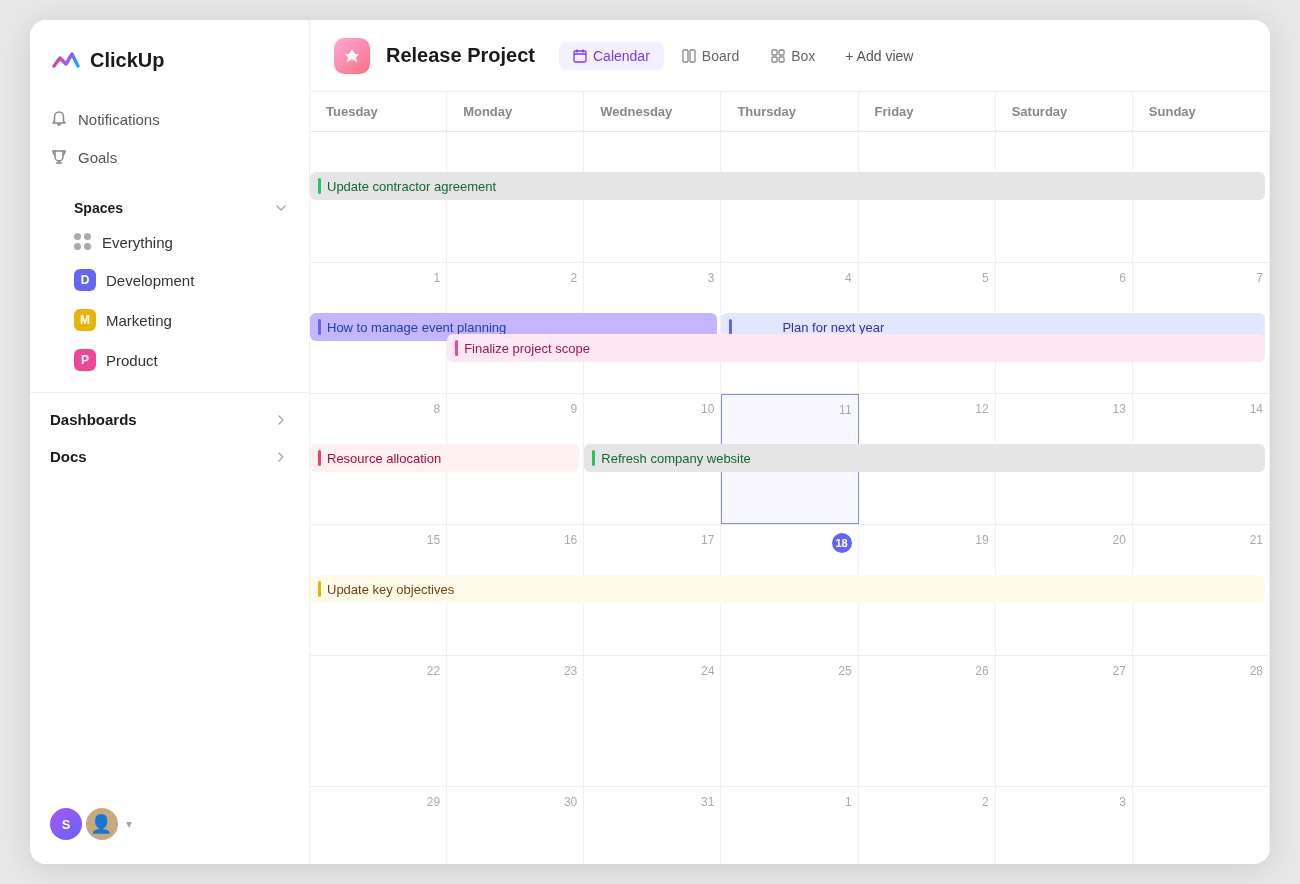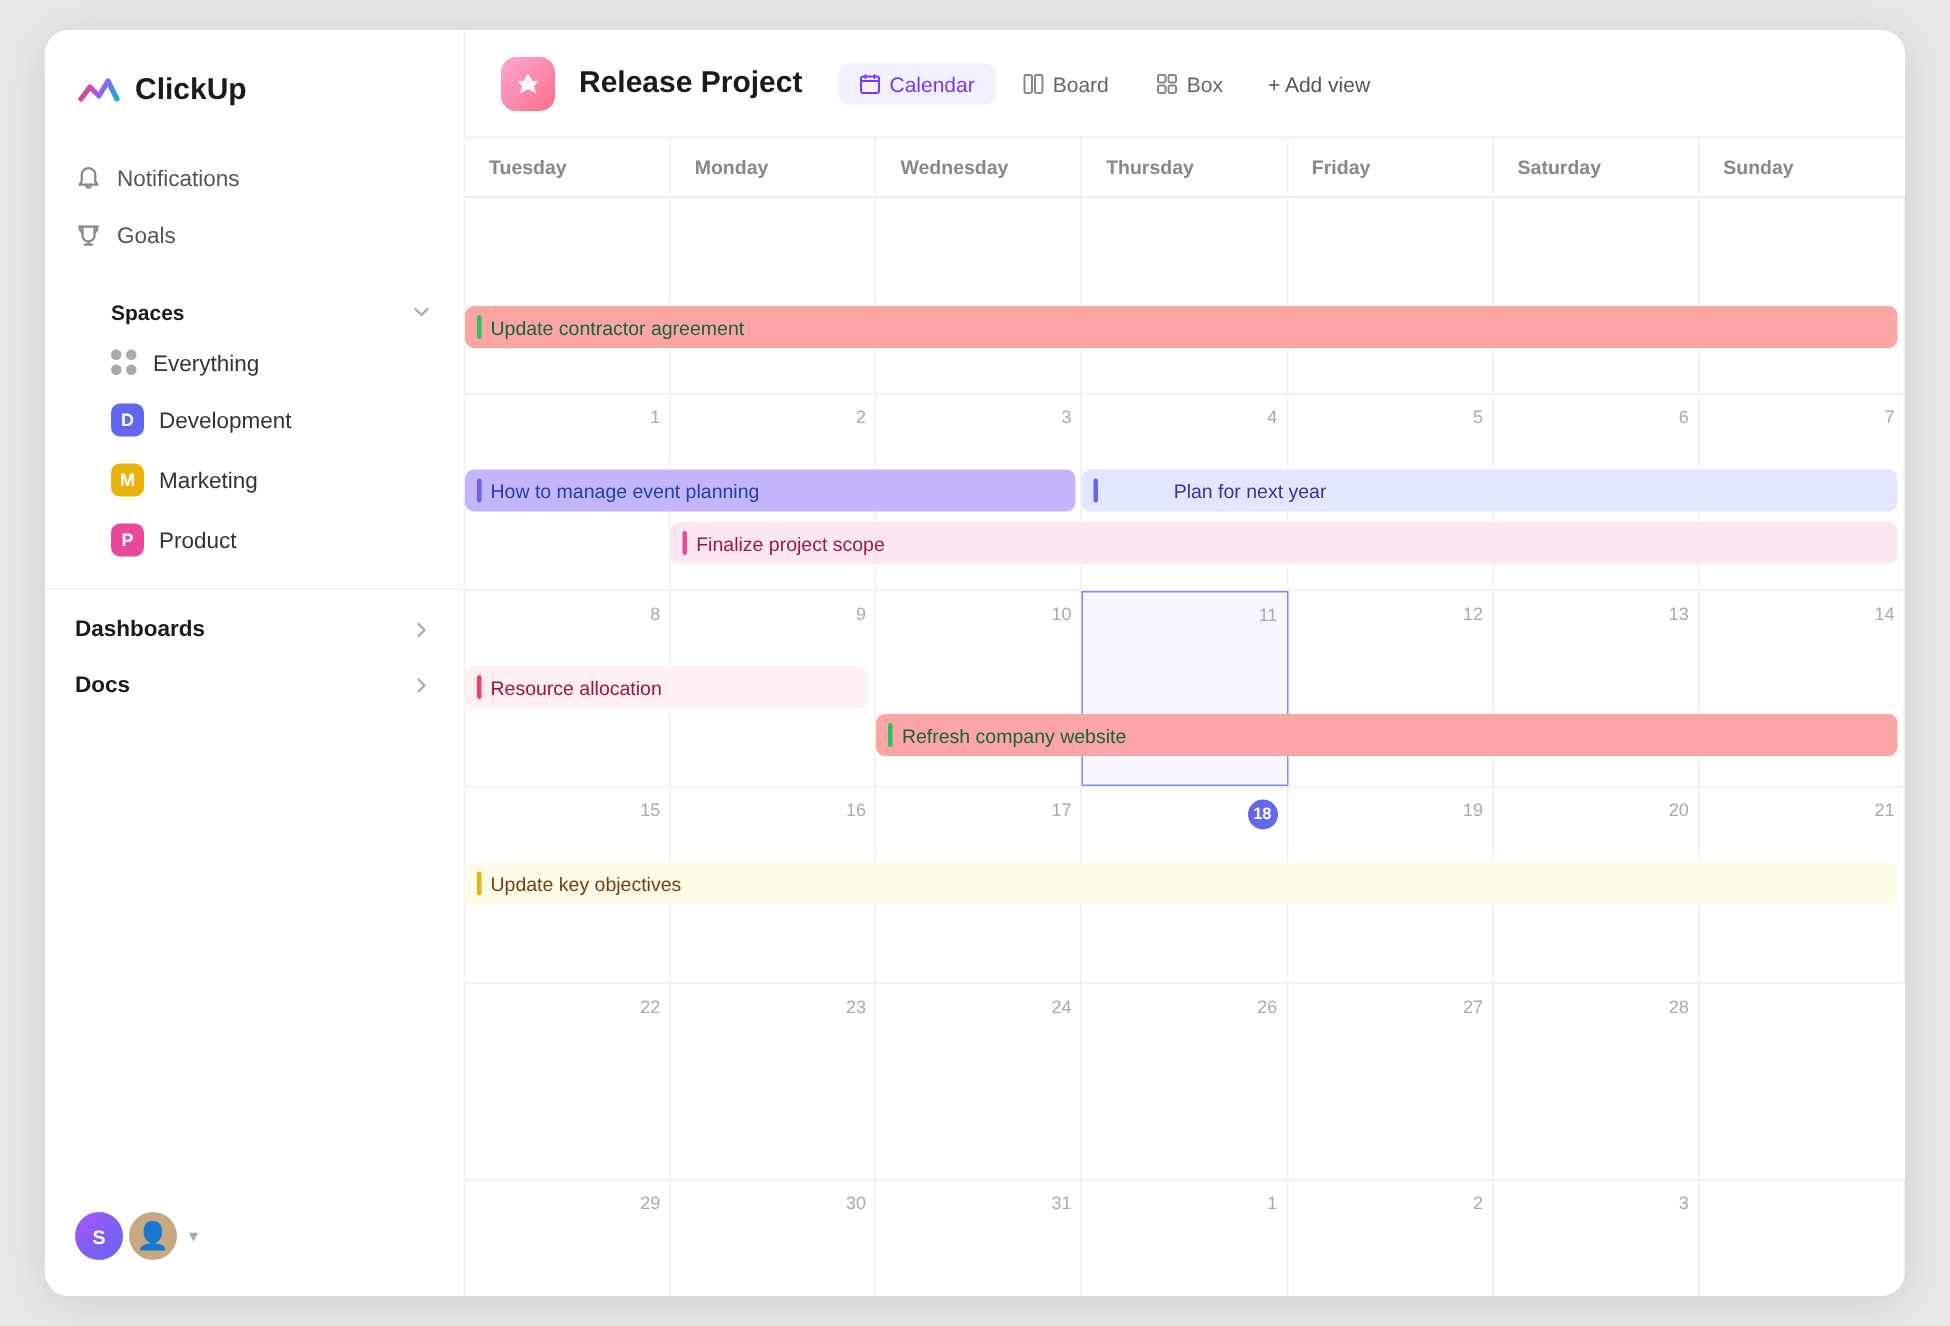--- a/index.html
+++ b/index.html
@@ -306,21 +306,21 @@
       overflow: hidden;
       white-space: nowrap;
     }
     .cal-event .event-bar {
       width: 3px;
       height: 16px;
       border-radius: 2px;
       margin-right: 6px;
       flex-shrink: 0;
     }
-    .event-green { background: #fca5a5; color: #166534; margin-top: 32px; }
+    .event-green { background: #e5e5e5; color: #166534; }
     .event-green .event-bar { background: #22c55e; }
     .event-blue-light { background: #c4b5fd; color: #1e40af; }
     .event-blue-light .event-bar { background: #6366f1; }
     .event-blue2 { background: #e0e7ff; color: #3730a3; }
     .event-blue2 .event-bar { background: #6366f1; }
     .event-pink { background: #fce7f3; color: #9d174d; }
     .event-pink .event-bar { background: #ec4899; }
     .event-red { background: #fff1f2; color: #9f1239; }
     .event-red .event-bar { background: #f43f5e; }
     .event-yellow { background: #fefce8; color: #713f12; }
@@ -524,21 +524,21 @@
             </div>
             <div style="position: absolute; top: 0px; left: 0px; right: 0px; height: 100%; pointer-events: none;">
               <div class="cal-event event-blue-light" style="pointer-events: all; left: 0%; width: 42.3571%; top: 50px;">
                 <div class="event-bar"></div>
                 <span style="overflow: hidden; text-overflow: ellipsis;">How to manage event planning</span>
               </div>
               <div class="cal-event event-blue2" style="pointer-events: all; left: 42.8571%; width: 56.6429%; top: 50px; gap: 44px;">
                 <div class="event-bar"></div>
                 <span style="overflow: hidden; text-overflow: ellipsis;">Plan for next year</span>
               </div>
-              <div class="cal-event event-pink" style="pointer-events: all; left: 14.2857%; width: 85.2143%; top: 85px;">
+              <div class="cal-event event-pink" style="pointer-events: all; left: 14.2857%; width: 85.2143%; top: 71px;">
                 <div class="event-bar"></div>
                 <span style="overflow: hidden; text-overflow: ellipsis;">Finalize project scope</span>
               </div>
             </div>
           </div>
           <div class="calendar-week" style="position: relative;">
             <div class="calendar-cell">
               <div class="cell-date">8</div>
             </div>
             <div class="calendar-cell">
@@ -603,20 +603,23 @@
             <div class="calendar-cell">
               <div class="cell-date">22</div>
             </div>
             <div class="calendar-cell">
               <div class="cell-date">23</div>
             </div>
             <div class="calendar-cell">
               <div class="cell-date">24</div>
             </div>
             <div class="calendar-cell">
+              <div class="cell-date">25</div>
+            </div>
+            <div class="calendar-cell">
               <div class="cell-date">26</div>
             </div>
             <div class="calendar-cell">
               <div class="cell-date">27</div>
             </div>
             <div class="calendar-cell">
               <div class="cell-date">28</div>
             </div>
             <div style="position: absolute; top: 0px; left: 0px; right: 0px; height: 100%; pointer-events: none;"></div>
           </div>

